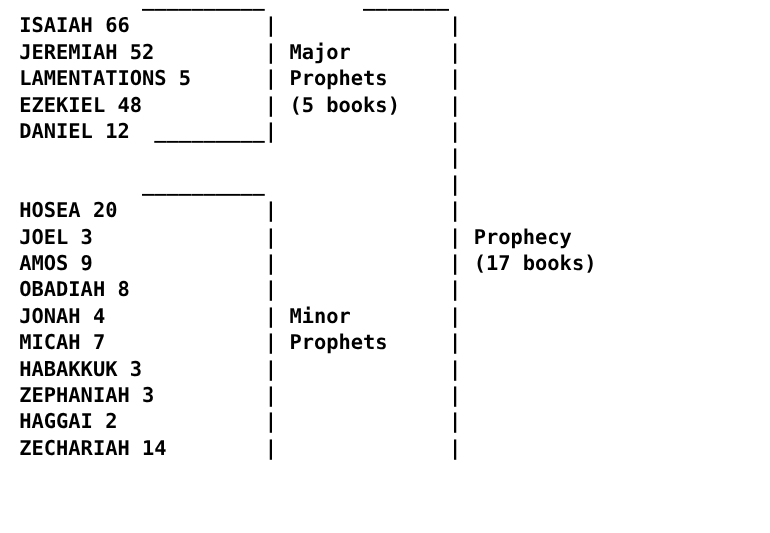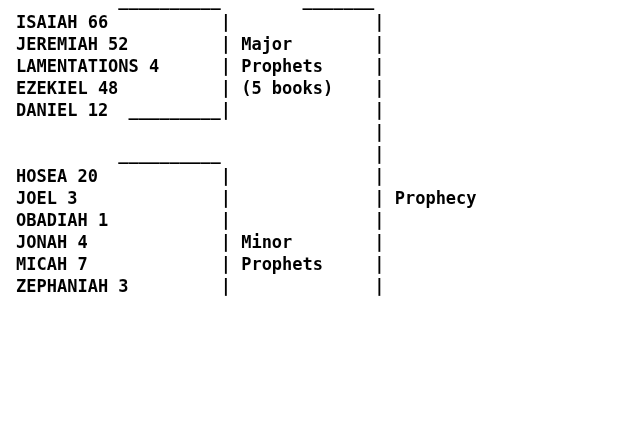--- a/index.html
+++ b/index.html
@@ -34,25 +34,29 @@
   }
 </style>
 </head>
 <body>
 
 <div class="page">
   <div class="diagram">
     <div class="line">          __________        _______</div>
     <div class="line">ISAIAH 66           |              |</div>
     <div class="line">JEREMIAH 52         | Major        |</div>
-    <div class="line">LAMENTATIONS 4      | Prophets     |</div>
+    <div class="line">LAMENTATIONS 5      | Prophets     |</div>
     <div class="line">EZEKIEL 48          | (5 books)    |</div>
     <div class="line">DANIEL 12  _________|              |</div>
     <div class="line">                                   |</div>
     <div class="line">          __________               |</div>
     <div class="line">HOSEA 20            |              |</div>
     <div class="line">JOEL 3              |              | Prophecy</div>
-    <div class="line">OBADIAH 1           |              |</div>
+    <div class="line">AMOS 9              |              | (17 books)</div>
+    <div class="line">OBADIAH 8           |              |</div>
     <div class="line">JONAH 4             | Minor        |</div>
     <div class="line">MICAH 7             | Prophets     |</div>
+    <div class="line">HABAKKUK 3          |              |</div>
     <div class="line">ZEPHANIAH 3         |              |</div>
+    <div class="line">HAGGAI 2            |              |</div>
+    <div class="line">ZECHARIAH 14        |              |</div>
   </div>
 </div>
 
 </body></html>

